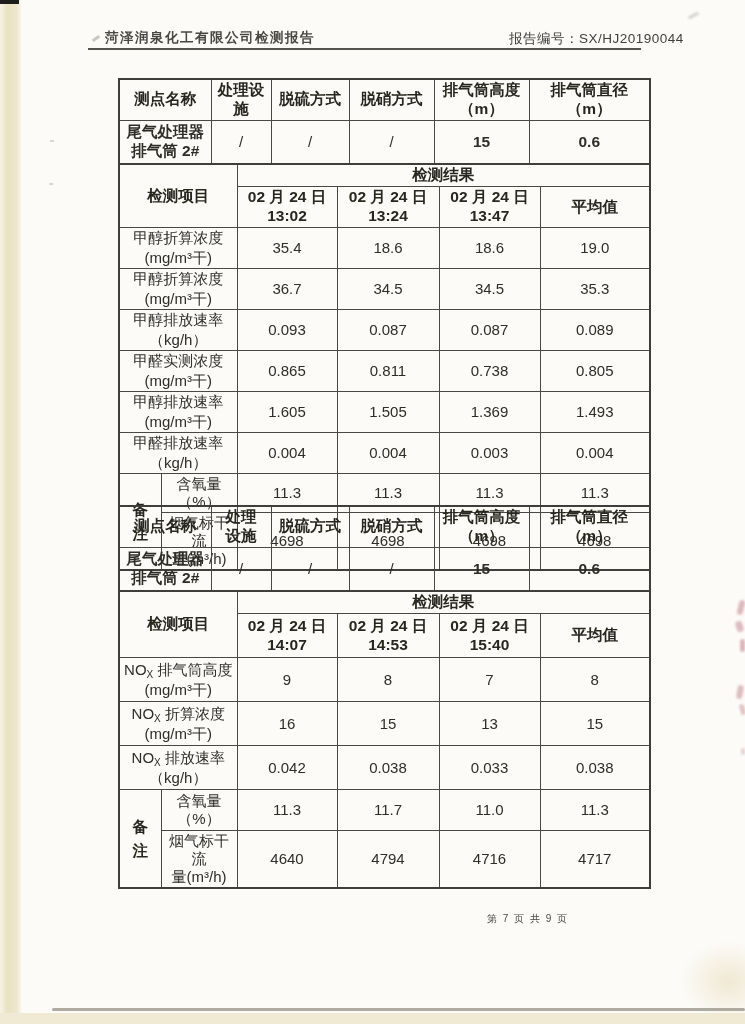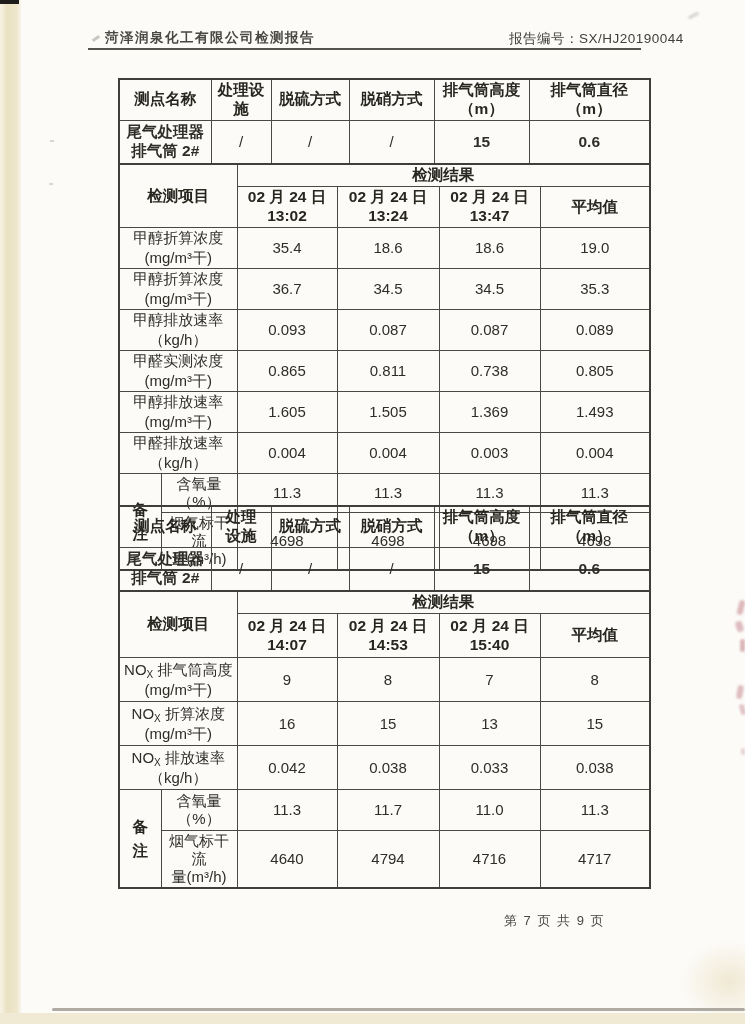--- a/index.html
+++ b/index.html
@@ -28,21 +28,21 @@
   .red3{left:740px;top:639px;width:5px;height:13px;opacity:.42;}
   .red4{left:737px;top:685px;width:6px;height:14px;opacity:.38;transform:rotate(10deg);}
   .red5{left:740px;top:704px;width:5px;height:11px;opacity:.34;transform:rotate(-15deg);}
   .red6{left:741px;top:748px;width:4px;height:7px;opacity:.25;}
   
   .doc-title{position:absolute;left:105px;top:29px;font-size:13.5px;font-weight:600;
     letter-spacing:1.5px;color:#4a4843;}
   .report-no{position:absolute;left:509px;top:30px;font-size:13.5px;color:#403e39;letter-spacing:.5px;}
   .header-rule{position:absolute;left:88px;top:48px;width:553px;height:2px;background:#55534e;}
   .doc-footer-company{position:absolute;left:95px;top:912px;font-size:13px;color:#4a4843;letter-spacing:1px;}
-  .doc-footer-page{position:absolute;left:504px;top:912px;font-size:13px;color:#4a4843;letter-spacing:1.5px;}
+  .doc-footer-page{position:absolute;left:487px;top:912px;font-size:10px;color:#4a4843;letter-spacing:1.5px;}
   
   .tbl-stack{position:absolute;left:118px;width:589px;}
   .stack1{top:78px;} .stack2{top:505px;}
   table.tbl{border-collapse:collapse;table-layout:fixed;width:531px;border:2px solid #3f3e3b;}
   table.res-tbl{margin-top:-2px;}
   .tbl th,.tbl td{
     border:1.5px solid #4a4845;padding:1px 2px;text-align:center;vertical-align:middle;
     white-space:pre-line;line-height:1.22;overflow:hidden;
   }
   .tbl th{font-weight:bold;font-size:15.5px;color:#28271f;}

